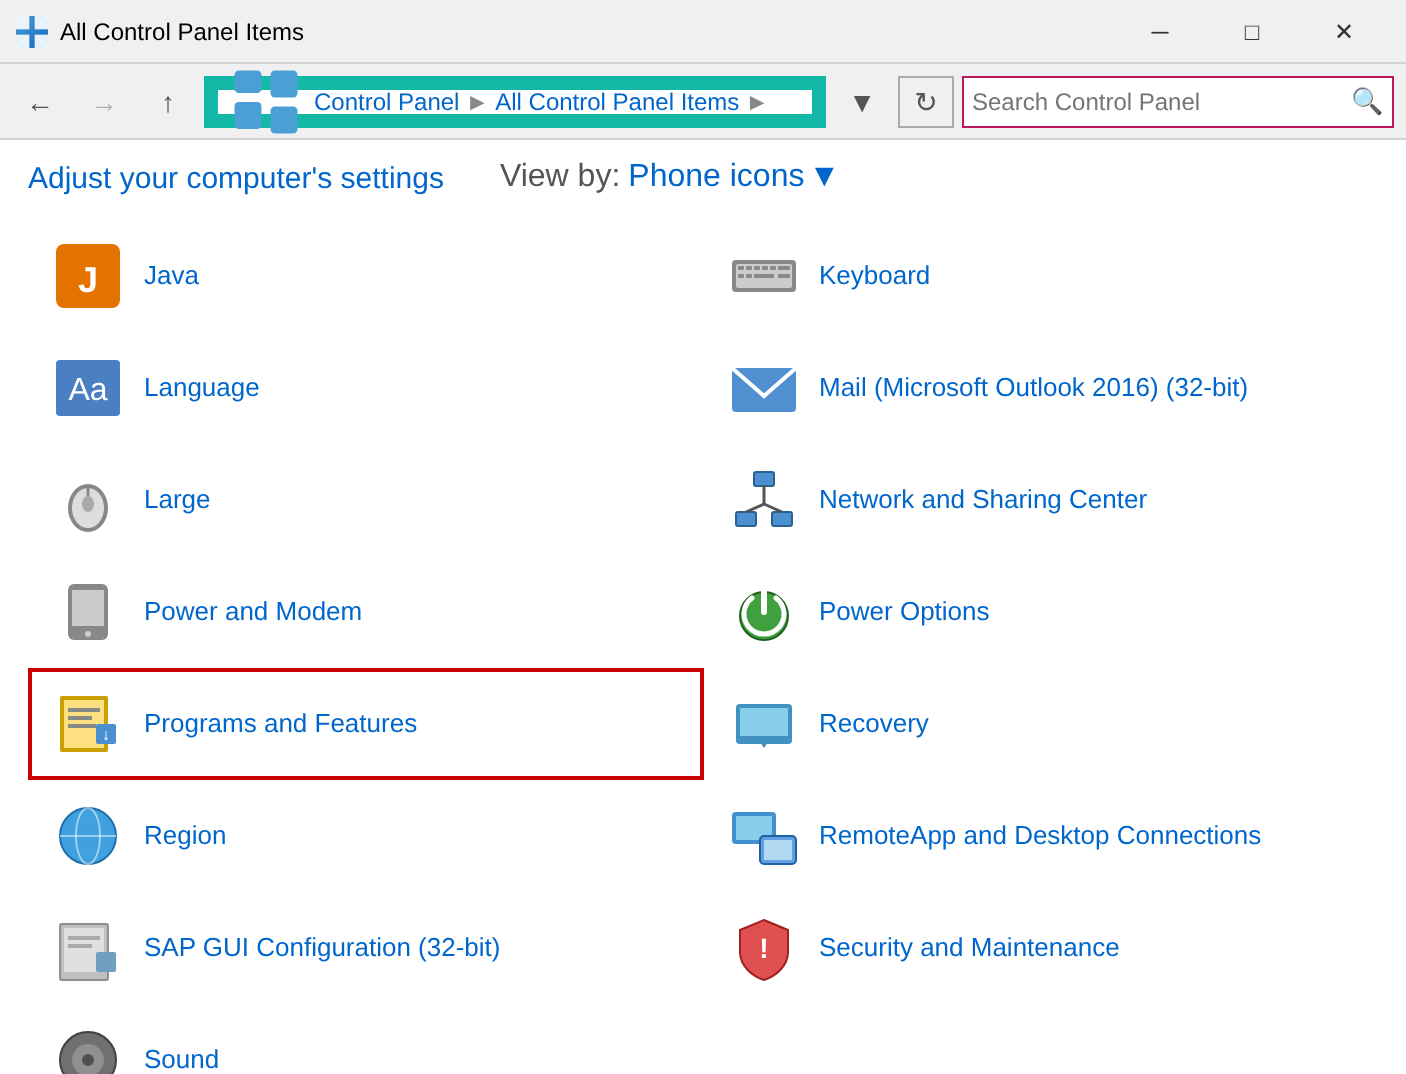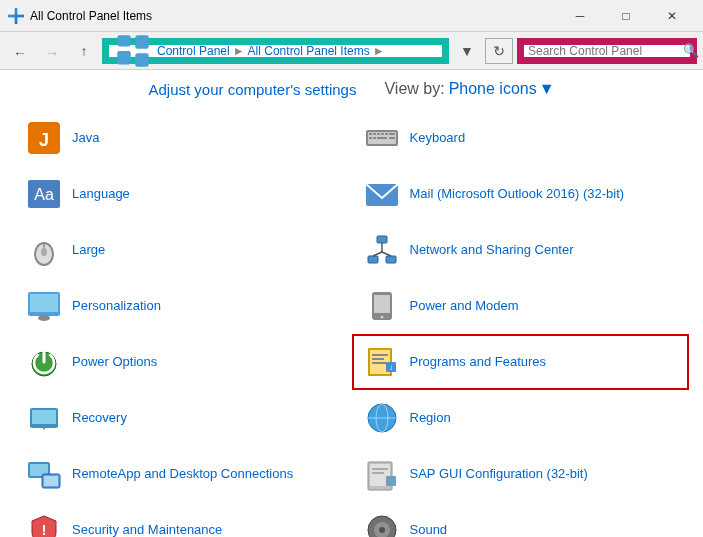--- a/index.html
+++ b/index.html
@@ -60,22 +60,22 @@
     }
     .address-path .sep { color: #888; margin: 0 3px; }
     .address-path .path-link { color: #0066cc; cursor: pointer; }
     .refresh-btn {
       width: 28px; height: 26px; border: 1px solid #aaa;
       background: #f0f0f0; cursor: pointer; color: #555;
       display: flex; align-items: center; justify-content: center;
       font-size: 14px;
     }
     .search-box {
-      width: 180px; height: 26px;
-      border: 7px solid #be185d;
+      width: 216px; height: 26px;
+      border: 1px solid #be185d;
       display: flex; align-items: center;
       background: #fff;
       padding: 0 4px;
     }
     .search-box input {
       flex: 1; border: none; outline: none; font-size: 12px;
       color: #999; background: transparent;
     }
     .search-icon-btn {
       border: none; background: transparent; cursor: pointer;
@@ -96,21 +96,21 @@
       padding: 10px 14px;
       position: relative;
     }
     .content::-webkit-scrollbar { width: 16px; }
     .content::-webkit-scrollbar-track { background: #f0f0f0; border-left: 1px solid #d0d0d0; }
     .content::-webkit-scrollbar-thumb { background: #c0c0c0; border: 3px solid #f0f0f0; border-radius: 0; }
 
     .section-header {
       display: flex;
       align-items: center;
-      justify-content: center;
+      justify-content: flex-start;
       margin-bottom: 12px;
     }
     .section-title {
       font-size: 15px;
       color: #0066cc;
       font-weight: 400;
     }
     .view-by {
       display: flex;
       align-items: center;
@@ -291,31 +291,20 @@
       <line x1="18" y1="11" x2="18" y2="20" stroke="#555" stroke-width="1.5"></line>
       <line x1="18" y1="20" x2="9" y2="24" stroke="#555" stroke-width="1.5"></line>
       <line x1="18" y1="20" x2="27" y2="24" stroke="#555" stroke-width="1.5"></line>
     </svg>
           </div>
           <span class="item-label">Network and Sharing Center</span>
         </div>
         <div class="item">
           <div class="item-icon">
             <svg viewBox="0 0 36 36" width="36" height="36">
-      <rect x="2" y="4" width="32" height="24" rx="2" fill="#50a0e0"></rect>
-      <rect x="4" y="6" width="28" height="18" fill="#87ceeb"></rect>
-      <ellipse cx="18" cy="30" rx="6" ry="3" fill="#888"></ellipse>
-      <rect x="16" y="28" width="4" height="3" fill="#888"></rect>
-    </svg>
-          </div>
-          <span class="item-label">Personalization</span>
-        </div>
-        <div class="item">
-          <div class="item-icon">
-            <svg viewBox="0 0 36 36" width="36" height="36">
       <rect x="8" y="4" width="20" height="28" rx="3" fill="#888"></rect>
       <rect x="10" y="7" width="16" height="18" fill="#ccc"></rect>
       <circle cx="18" cy="29" r="1.5" fill="#ccc"></circle>
     </svg>
           </div>
           <span class="item-label">Power and Modem</span>
         </div>
         <div class="item">
           <div class="item-icon">
             <svg viewBox="0 0 36 36" width="36" height="36">

